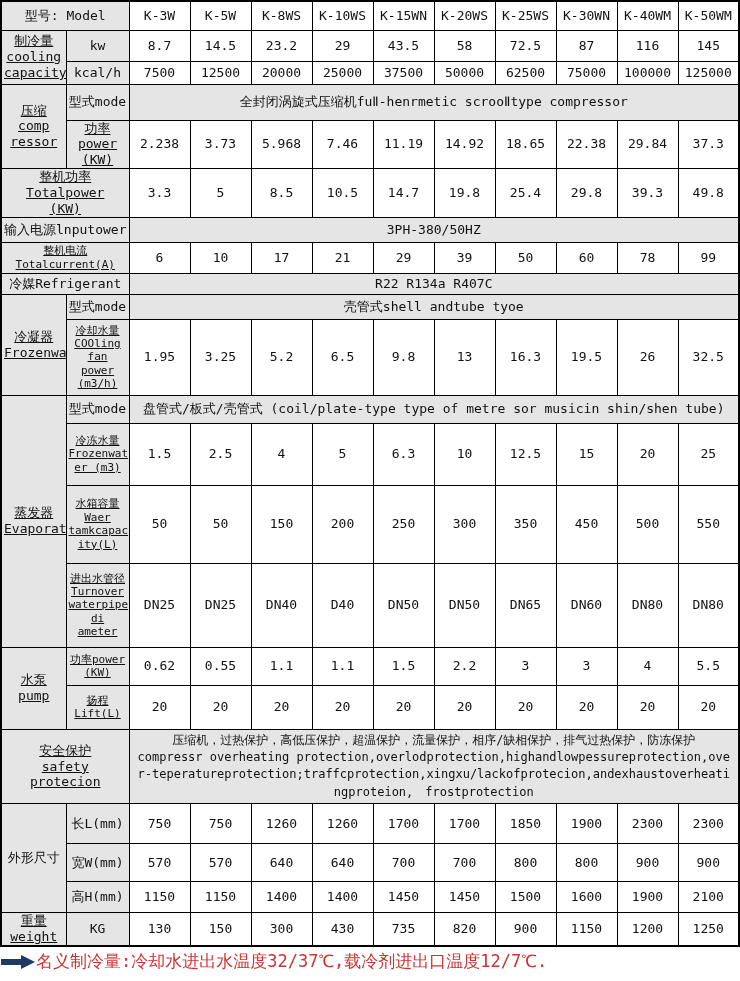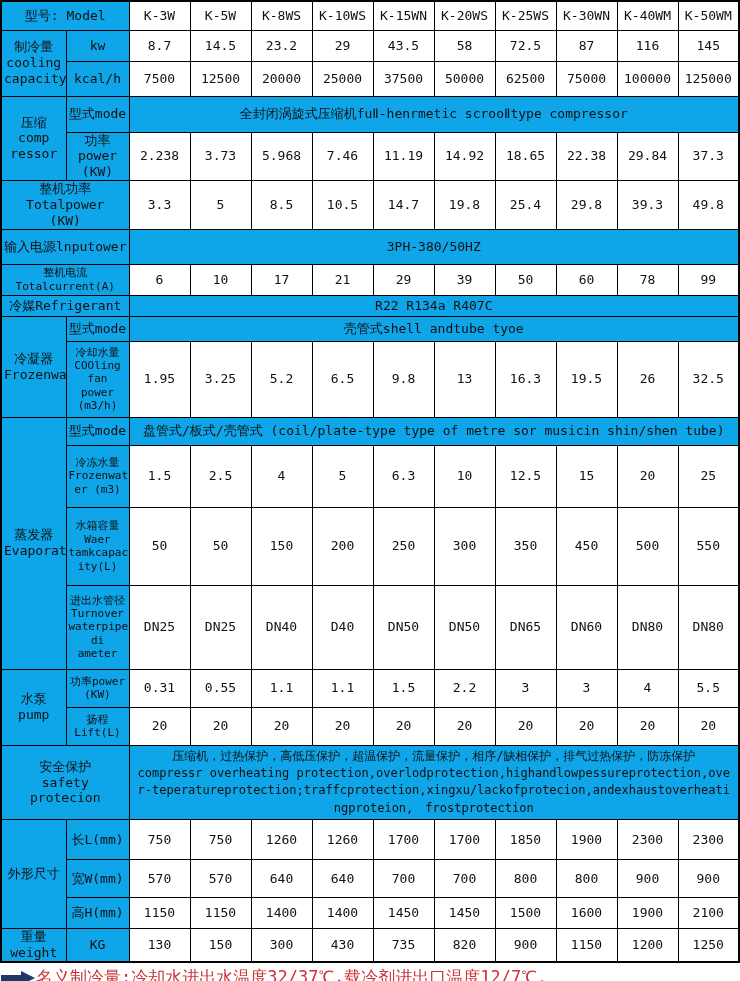--- a/index.html
+++ b/index.html
@@ -1,22 +1,22 @@
 <!DOCTYPE html>
 <html><head>
 <meta charset="utf-8">
 <style>
   html,body { margin:0; padding:0; background:#ffffff; }
   body { width:740px; font-family:"DejaVu Sans Mono","Liberation Mono",monospace; }
   table.spec { border-collapse:collapse; table-layout:fixed; width:740px; border:2px solid #000; }
   td { border:1px solid #000; text-align:center; vertical-align:middle;
        font-size:13px; padding:0 2px; background:#fff; color:#111;
        line-height:1.22; overflow:hidden; }
-  td.blue { background:#0ea5e9; }
-  td.pre { white-space:pre-line; }
+  td.blue { background:#e5e5e5; }
+  td.pre { white-space:pre-line;text-decoration:underline; }
   td.sm { font-size:11px; }
   td.mode-span { font-size:13px;margin-left:34px; }
   td.safety-cell { font-size:12px; white-space:pre-line; word-break:break-all;
                    padding:2px 8px; line-height:1.45;margin-top:31px; }
   col.c1 { width:65px; } col.c2 { width:63px; } col.cd { width:61px; }
   .notes { padding:6px 2px 2px 0;text-align:center; }
   .note { display:flex; align-items:center; margin-bottom:2px; }
   .note-text { color:#CC3333; font-size:17px; line-height:1.05; white-space:nowrap; }
   .arrow { position:relative; display:inline-block; width:36px; height:14px; flex:0 0 36px; }
   .arrow .shaft { position:absolute; left:1px; top:4px; width:22px; height:6px; background:#1F3864; }
@@ -67,21 +67,21 @@
           <td>14.5</td>
           <td>23.2</td>
           <td>29</td>
           <td>43.5</td>
           <td>58</td>
           <td>72.5</td>
           <td>87</td>
           <td>116</td>
           <td>145</td>
         </tr>
-      <tr style="height:35px">
+      <tr style="height:23px">
         <td class="blue">kcal/h</td>
       <td>7500</td>
           <td>12500</td>
           <td>20000</td>
           <td>25000</td>
           <td>37500</td>
           <td>50000</td>
           <td>62500</td>
           <td>75000</td>
           <td>100000</td>
@@ -120,21 +120,21 @@
           <td>8.5</td>
           <td>10.5</td>
           <td>14.7</td>
           <td>19.8</td>
           <td>25.4</td>
           <td>29.8</td>
           <td>39.3</td>
           <td>49.8</td>
         </tr>
 
-      <tr style="height:35px">
+      <tr style="height:25px">
         <td colspan="2" class="blue">输入电源lnputower</td>
         <td colspan="10" class="blue mode-span">3PH-380/50HZ</td>
       </tr>
 
       <tr style="height:31px">
         <td colspan="2" class="blue pre sm">整机电流
 Totalcurrent(A)</td>
       <td>6</td>
           <td>10</td>
           <td>17</td>
@@ -227,32 +227,32 @@
           <td>DN60</td>
           <td>DN80</td>
           <td>DN80</td>
         </tr>
 
       <tr style="height:38px">
         <td rowspan="2" class="blue pre">水泵
 pump</td>
         <td class="blue pre sm">功率power
 (KW)</td>
-      <td>0.31</td>
+      <td>0.62</td>
           <td>0.55</td>
           <td>1.1</td>
           <td>1.1</td>
           <td>1.5</td>
           <td>2.2</td>
           <td>3</td>
           <td>3</td>
           <td>4</td>
           <td>5.5</td>
         </tr>
-      <tr style="height:38px">
+      <tr style="height:44px">
         <td class="blue pre sm">扬程
 Lift(L)</td>
       <td>20</td>
           <td>20</td>
           <td>20</td>
           <td>20</td>
           <td>20</td>
           <td>20</td>
           <td>20</td>
           <td>20</td>

